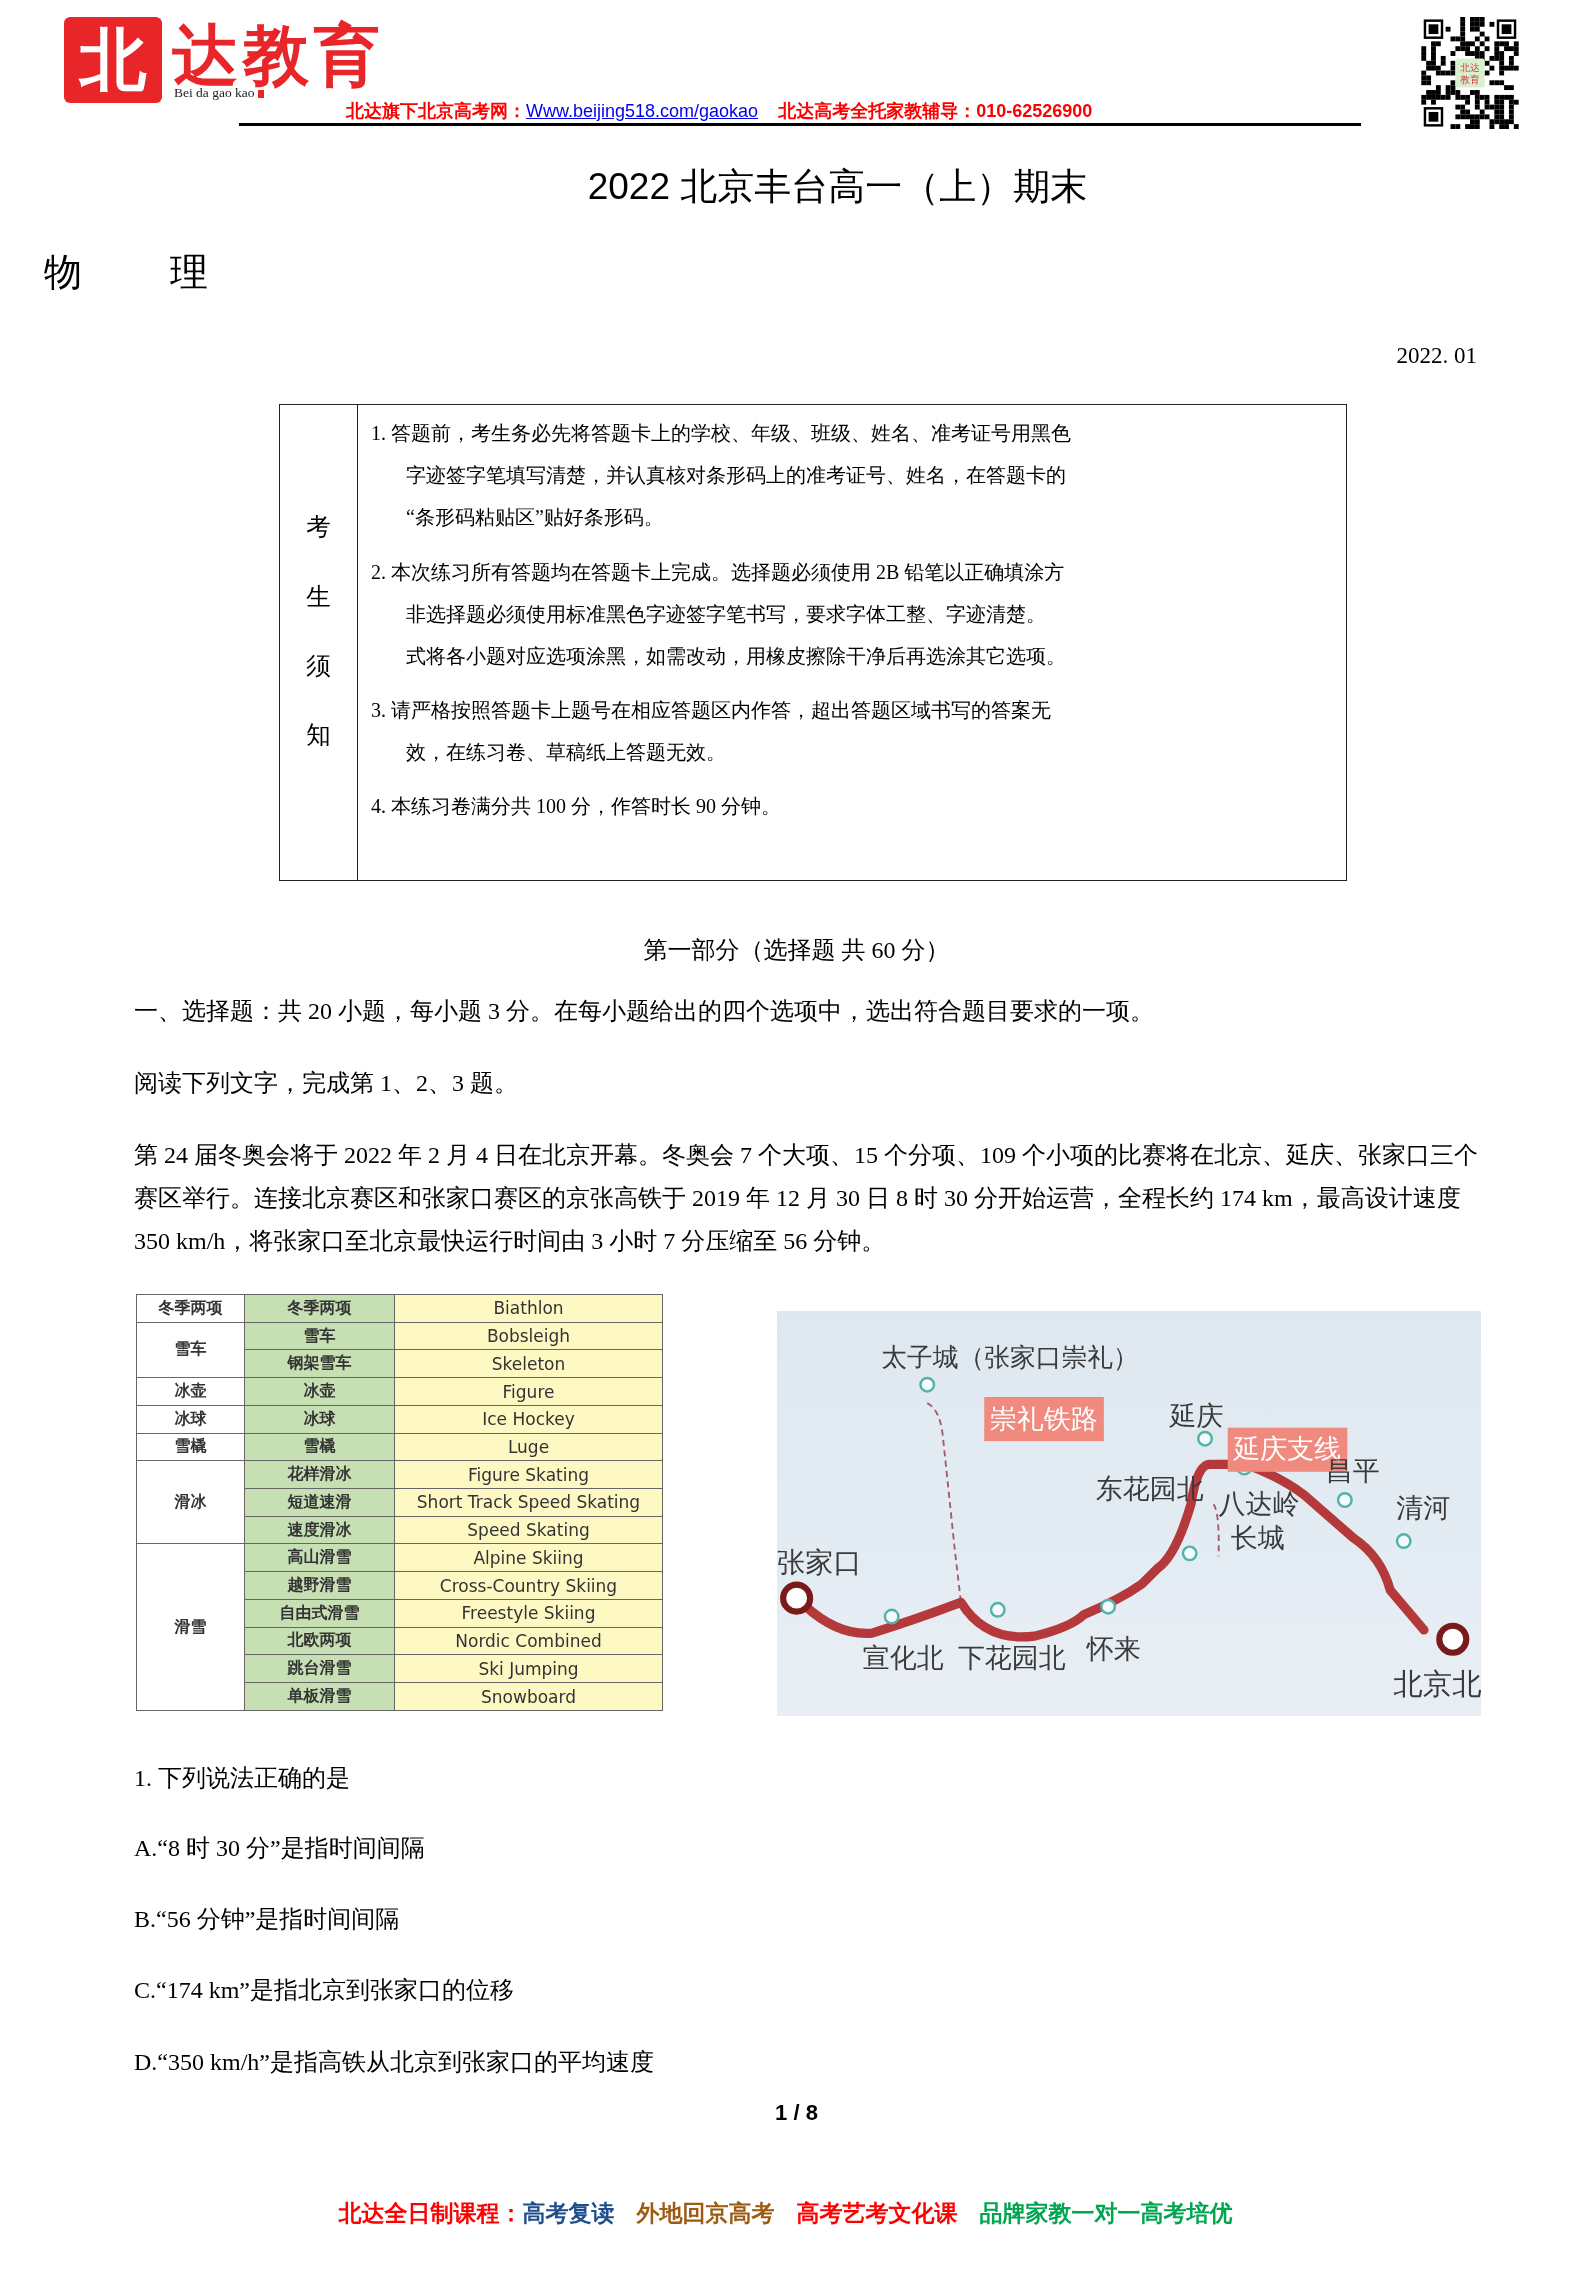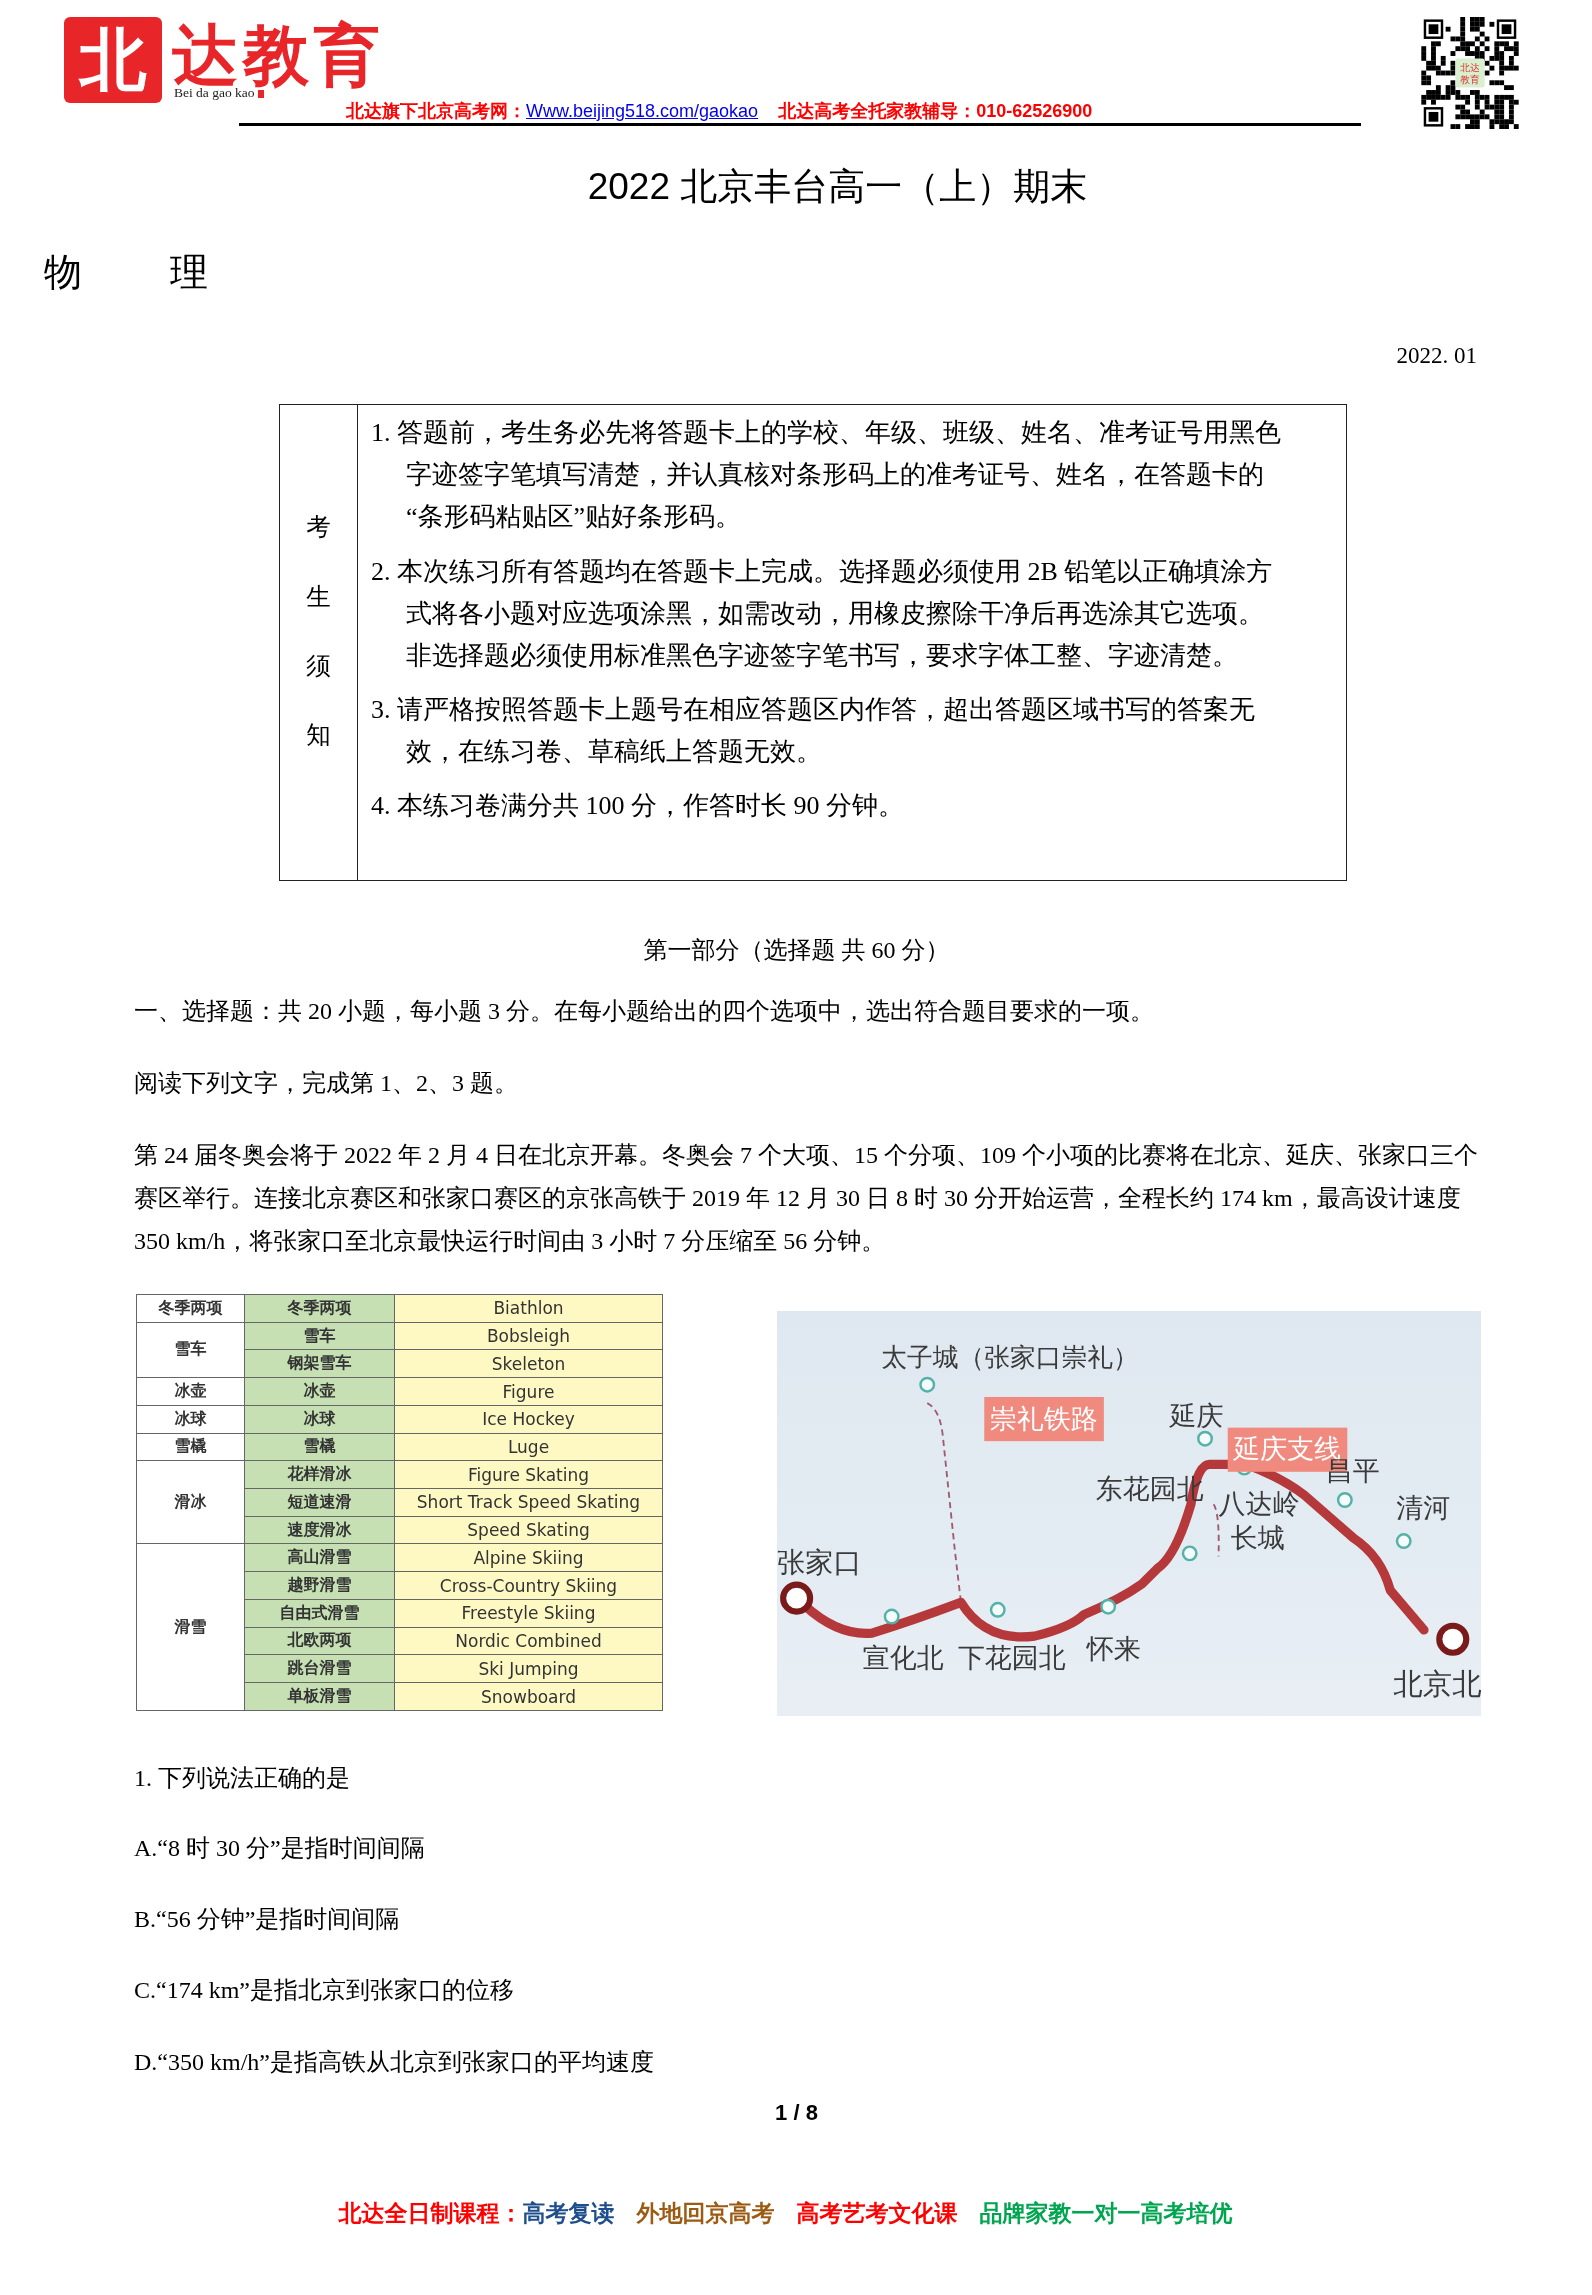--- a/index.html
+++ b/index.html
@@ -17,21 +17,21 @@
   #qr svg{width:100%;height:100%;}
   
   #title{left:0;width:1593px;top:162px;text-align:center;font-family:"Liberation Sans","DejaVu Sans",sans-serif;font-size:37px;line-height:49px;margin-left:41px;}
   #subject{left:0;width:1593px;top:248px;text-align:left;font-family:"DejaVu Sans",sans-serif;font-size:38px;line-height:49px;}
   #subject span{margin:0 44px;}
   #date{right:116px;top:343px;font-size:23px;}
   
   #notice{left:279px;top:404px;width:1068px;height:477px;border:1.2px solid #222;box-sizing:border-box;}
   #notice-side{position:absolute;left:0;top:0;width:78px;height:100%;border-right:1.2px solid #222;box-sizing:border-box;}
   #notice-side div{position:absolute;left:0;width:100%;text-align:center;font-size:24.5px;font-family:"DejaVu Serif",serif;}
-  #notice-body{position:absolute;left:91px;top:7.4px;width:963px;font-size:26px;line-height:42px;}
+  #notice-body{position:absolute;left:91px;top:7.4px;width:963px;font-size:20px;line-height:42px;}
   .ni{margin-bottom:12.3px;}
   .ni .ind{padding-left:35px;}
   
   .para{font-size:24px;line-height:37px;white-space:nowrap;}
   #sec-title{left:0;width:1593px;text-align:center;top:932px;font-size:24px;}
   #p1{left:134px;top:993px;}
   #p2{left:134px;top:1065px;}
   #p3{left:134px;top:1134px;width:1349px;white-space:normal;line-height:43px;}
   
   #olym{left:136px;top:1294px;width:527px;height:417px;}
@@ -264,22 +264,22 @@
     <div style="top:313px">知</div>
   </div>
   <div id="notice-body">
     <div class="ni">
       <div>1. 答题前，考生务必先将答题卡上的学校、年级、班级、姓名、准考证号用黑色</div>
       <div class="ind">字迹签字笔填写清楚，并认真核对条形码上的准考证号、姓名，在答题卡的</div>
       <div class="ind">“条形码粘贴区”贴好条形码。</div>
     </div>
     <div class="ni">
       <div>2. 本次练习所有答题均在答题卡上完成。选择题必须使用 2B 铅笔以正确填涂方</div>
+      <div class="ind">非选择题必须使用标准黑色字迹签字笔书写，要求字体工整、字迹清楚。</div>
       <div class="ind">式将各小题对应选项涂黑，如需改动，用橡皮擦除干净后再选涂其它选项。</div>
-      <div class="ind">非选择题必须使用标准黑色字迹签字笔书写，要求字体工整、字迹清楚。</div>
     </div>
     <div class="ni">
       <div>3. 请严格按照答题卡上题号在相应答题区内作答，超出答题区域书写的答案无</div>
       <div class="ind">效，在练习卷、草稿纸上答题无效。</div>
     </div>
     <div class="ni">
       <div>4. 本练习卷满分共 100 分，作答时长 90 分钟。</div>
     </div>
   </div>
 </div>

